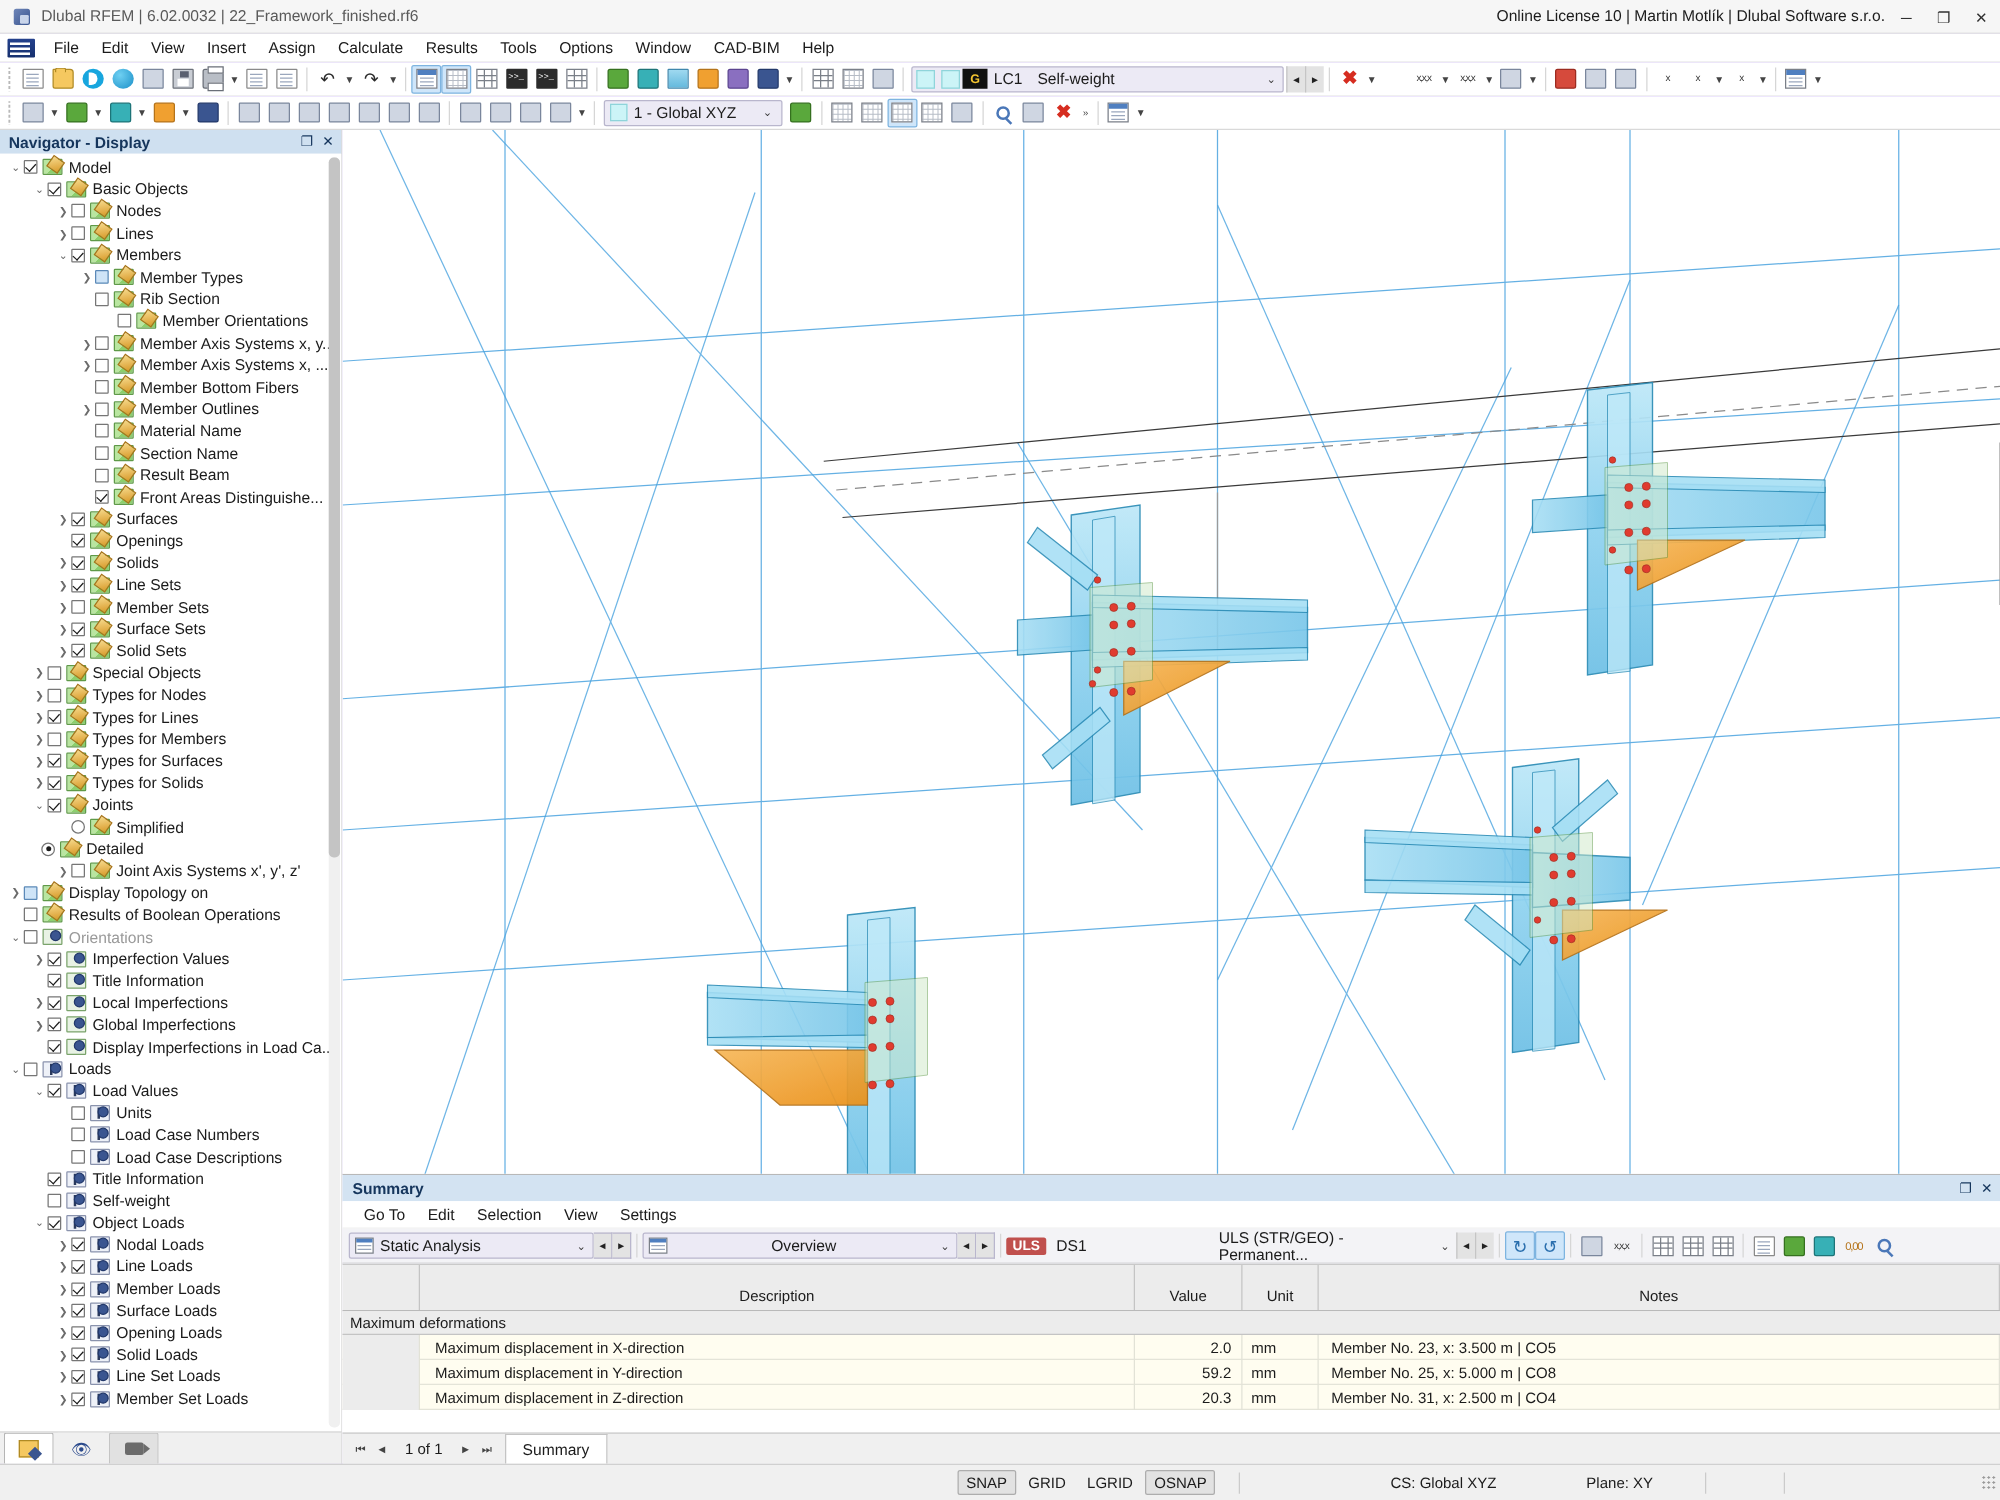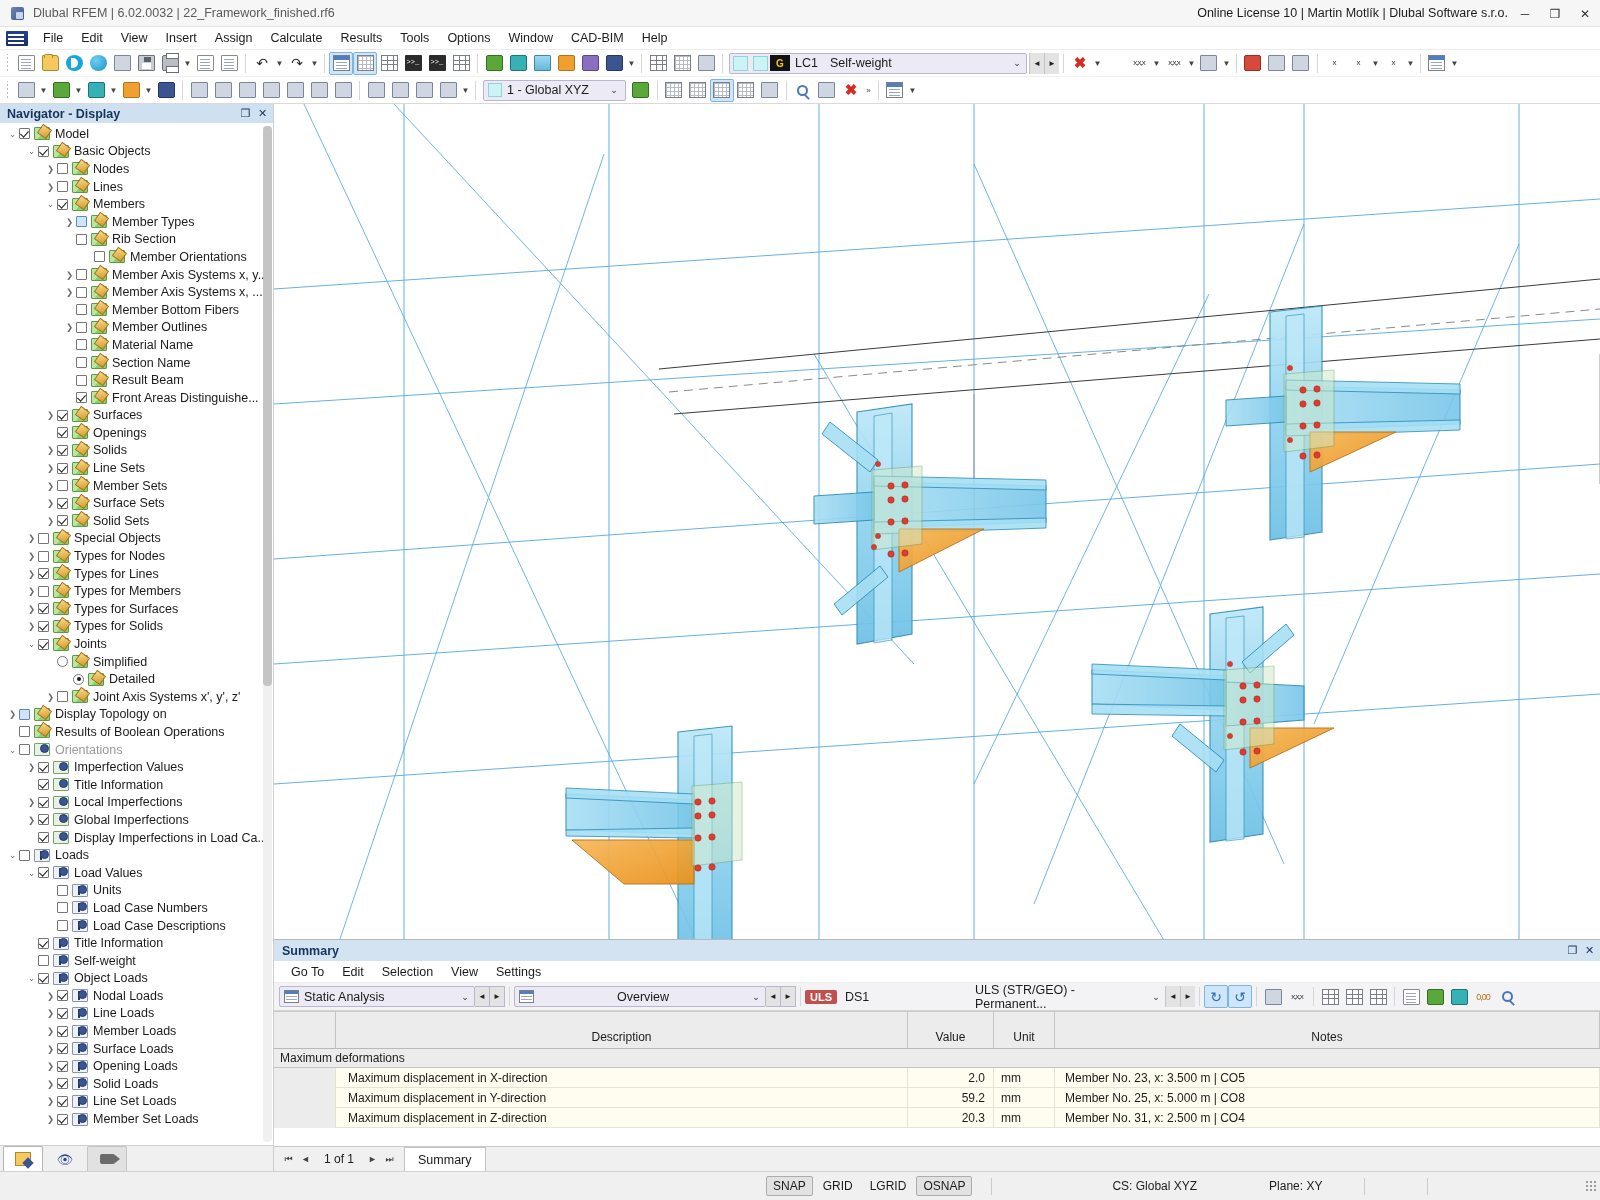--- a/index.html
+++ b/index.html
@@ -692,21 +692,21 @@
             <span class="cb ck"></span>
             <span class="ti ruler"></span>
             <span class="tl">Joints</span>
           </div>
           <div class="tr" style="padding-left: 44px;">
             <span class="exp"></span>
             <span class="rb"></span>
             <span class="ti ruler"></span>
             <span class="tl">Simplified</span>
           </div>
-          <div class="tr" style="padding-left: 60px;">
+          <div class="tr" style="padding-left: 20px;">
             <span class="exp"></span>
             <span class="rb on"></span>
             <span class="ti ruler"></span>
             <span class="tl">Detailed</span>
           </div>
           <div class="tr" style="padding-left: 44px;">
             <span class="exp">❯</span>
             <span class="cb"></span>
             <span class="ti ruler"></span>
             <span class="tl">Joint Axis Systems x', y', z'</span>

